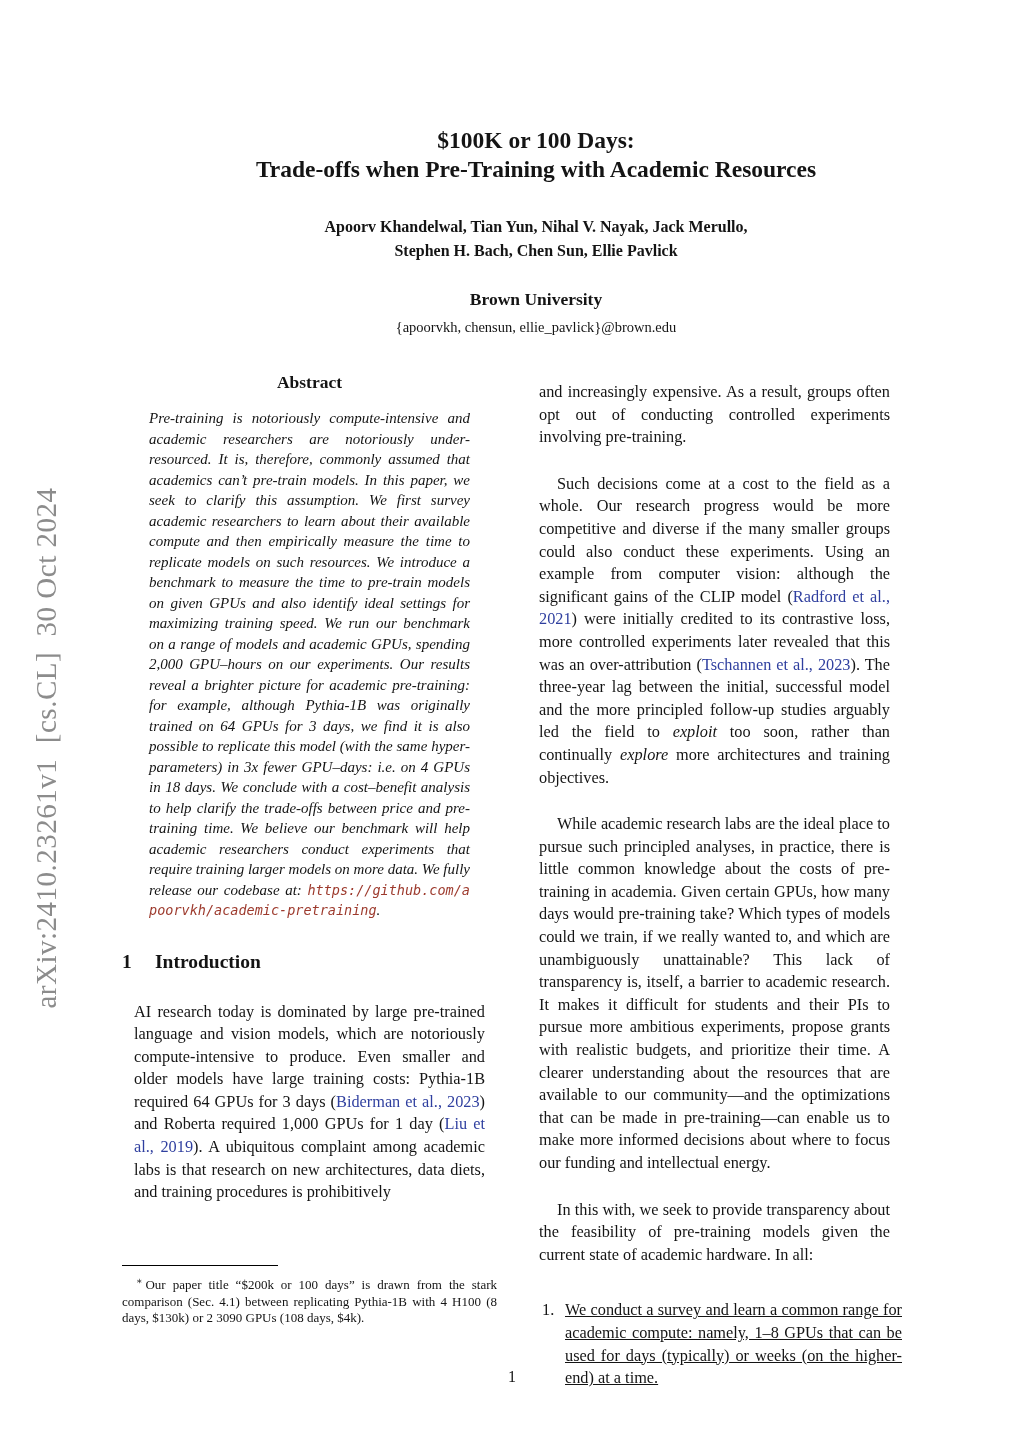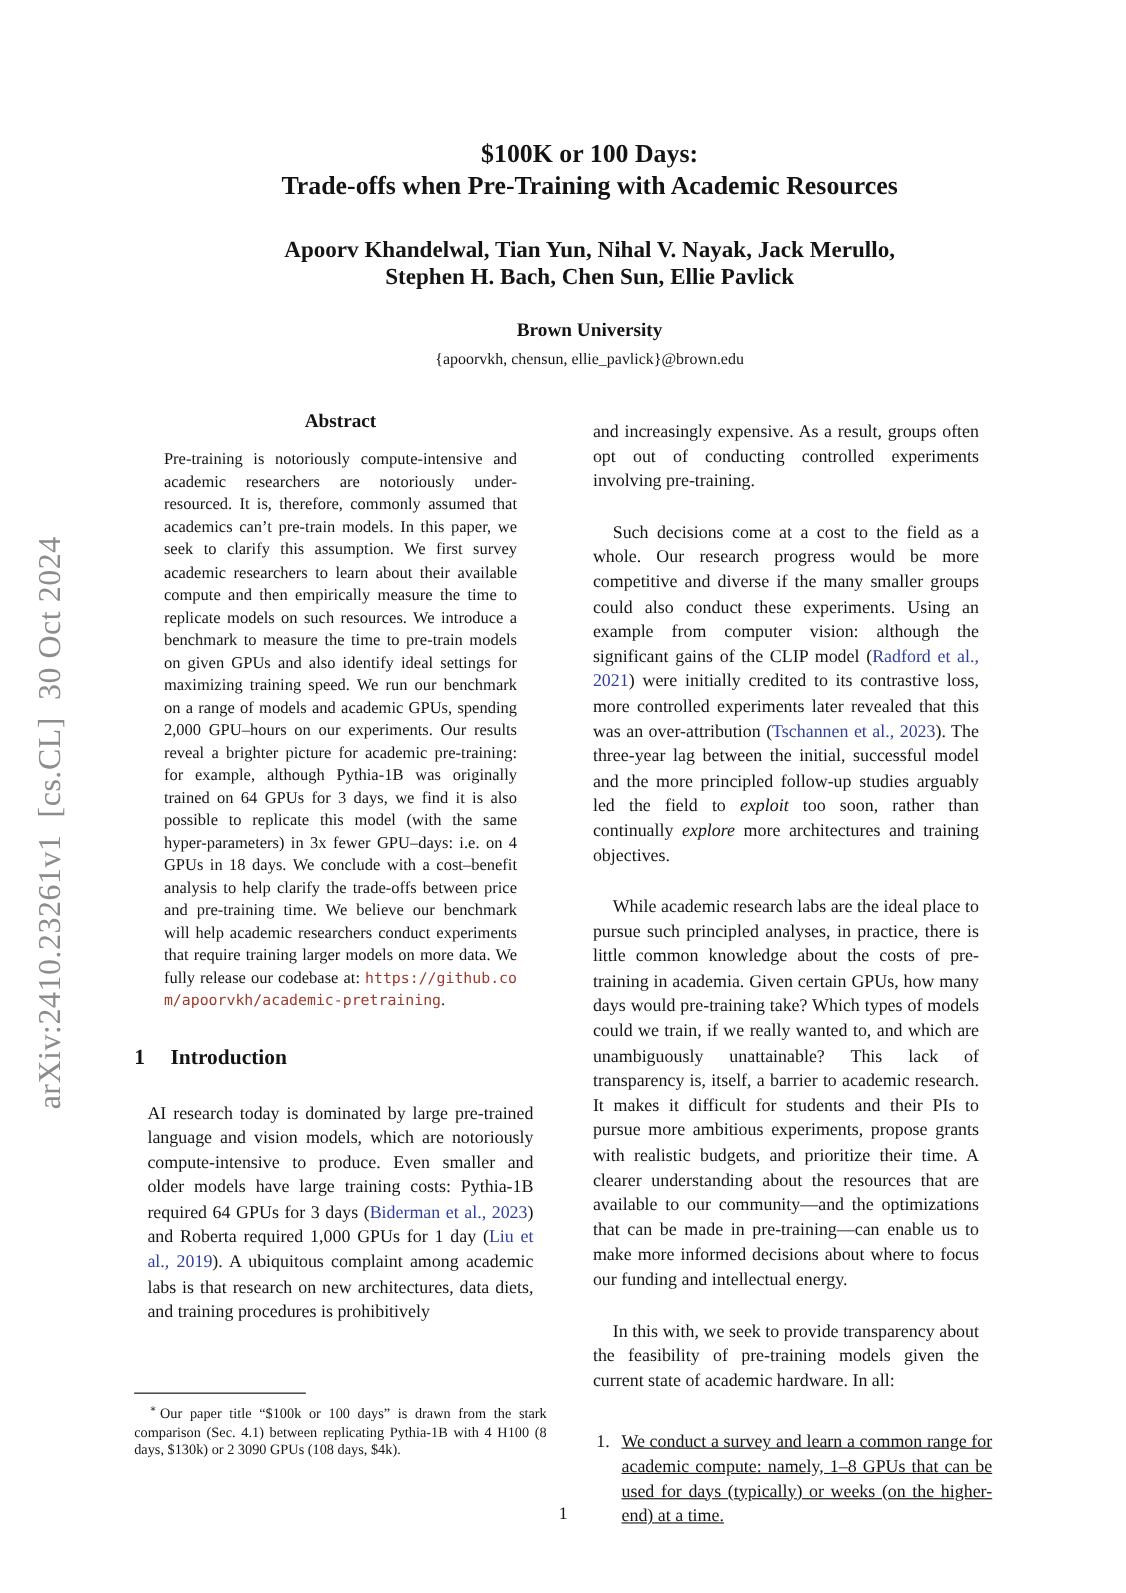--- a/index.html
+++ b/index.html
@@ -20,21 +20,21 @@
     top: 748px;
     transform: translate(-50%, -50%) rotate(-90deg);
     white-space: pre;
     font-size: 29px;
     letter-spacing: 0.5px;
     color: var(--color-watermark, #8c8c8c);
   }
   .header { padding-top: 126px; text-align: center; padding-left: 48px; }
   .title { margin: 0; font-size: 23.5px; line-height: 29px; font-weight: bold; }
   .title-line { display: block; }
-  .authors { margin-top: 31px; font-weight: bold; font-size: 21px; line-height: 24px; }
+  .authors { margin-top: 31px; font-weight: bold; font-size: 16px; line-height: 24px; }
   .authors-line { display: block; }
   .affiliation { margin-top: 25px; font-size: 17.5px; line-height: 22px; font-weight: bold; }
   .emails { margin-top: 8px; font-size: 14.5px; line-height: 18px; }
 
   .columns {
     display: flex;
     gap: 30px;
     padding: 0 122px;
     margin-top: 33px;
     height: 958px;
@@ -42,20 +42,21 @@
   }
   .col { width: 375px; display: flex; flex-direction: column; }
 
   .abstract-heading { margin: 3px 0 15px; text-align: center; font-size: 17.5px; font-weight: bold; }
   .abstract-body {
     margin: 0 27px;
     font-size: 15px;
     line-height: 20.5px;
     text-align: justify;
     hyphens: auto;
+    font-style: italic;
   }
   .url-link {
     color: var(--color-url, #9d3a2d);
     font-family: "DejaVu Sans Mono", "Liberation Mono", monospace;
     font-size: 13.5px;
     text-decoration: none;
     word-break: break-all;
   }
   .cite { color: var(--color-cite, #2f3f9f); text-decoration: none; }
 
@@ -123,21 +124,21 @@
     <section class="col col-left">
       <h2 class="abstract-heading">Abstract</h2>
       <p class="abstract-body"><span>Pre-training is notoriously compute-intensive and academic researchers are notoriously under-resourced. It is, therefore, commonly assumed that academics can’t pre-train models. In this paper, we seek to clarify this assumption. We first survey academic researchers to learn about their available compute and then empirically measure the time to replicate models on such resources. We introduce a benchmark to measure the time to pre-train models on given GPUs and also identify ideal settings for maximizing training speed. We run our benchmark on a range of models and academic GPUs, spending 2,000 GPU–hours on our experiments. Our results reveal a brighter picture for academic pre-training: for example, although Pythia-1B was originally trained on 64 GPUs for 3 days, we find it is also possible to replicate this model (with the same hyper-parameters) in 3x fewer GPU–days: i.e. on 4 GPUs in 18 days. We conclude with a cost–benefit analysis to help clarify the trade-offs between price and pre-training time. We believe our benchmark will help academic researchers conduct experiments that require training larger models on more data. We fully release our codebase at: </span><a href="#" class="url-link">https://github.com/apoorvkh/academic-pretraining</a><span>.</span></p>
 
       <h2 class="section-heading"><span class="sec-num">1</span><span>Introduction</span></h2>
 
       <p class="body-par noindent"><span>AI research today is dominated by large pre-trained language and vision models, which are notoriously compute-intensive to produce. Even smaller and older models have large training costs: Pythia-1B required 64 GPUs for 3 days (</span><a href="#" class="cite">Biderman et al., 2023</a><span>) and Roberta required 1,000 GPUs for 1 day (</span><a href="#" class="cite">Liu et al., 2019</a><span>). A ubiquitous complaint among academic labs is that research on new architectures, data diets, and training procedures is prohibitively</span></p>
 
       <div class="footnote">
         <div class="footnote-rule"></div>
-        <p class="footnote-text"><sup>∗</sup><span>Our paper title “$100k or 100 days” is drawn from the stark comparison (Sec. 4.1) between replicating Pythia-1B with 4 H100 (8 days, $130k) or 2 3090 GPUs (108 days, $4k).</span></p>
+        <p class="footnote-text"><sup>∗</sup><span>Our paper title “$200k or 100 days” is drawn from the stark comparison (Sec. 4.1) between replicating Pythia-1B with 4 H100 (8 days, $130k) or 2 3090 GPUs (108 days, $4k).</span></p>
       </div>
     </section>
 
     <section class="col col-right">
       <p class="body-par noindent">and increasingly expensive. As a result, groups often opt out of conducting controlled experiments involving pre-training.</p>
 
       <p class="body-par"><span>Such decisions come at a cost to the field as a whole. Our research progress would be more competitive and diverse if the many smaller groups could also conduct these experiments. Using an example from computer vision: although the significant gains of the CLIP model (</span><a href="#" class="cite">Radford et al., 2021</a><span>) were initially credited to its contrastive loss, more controlled experiments later revealed that this was an over-attribution (</span><a href="#" class="cite">Tschannen et al., 2023</a><span>). The three-year lag between the initial, successful model and the more principled follow-up studies arguably led the field to </span><em>exploit</em><span> too soon, rather than continually </span><em>explore</em><span> more architectures and training objectives.</span></p>
 
       <p class="body-par">While academic research labs are the ideal place to pursue such principled analyses, in practice, there is little common knowledge about the costs of pre-training in academia. Given certain GPUs, how many days would pre-training take? Which types of models could we train, if we really wanted to, and which are unambiguously unattainable? This lack of transparency is, itself, a barrier to academic research. It makes it difficult for students and their PIs to pursue more ambitious experiments, propose grants with realistic budgets, and prioritize their time. A clearer understanding about the resources that are available to our community—and the optimizations that can be made in pre-training—can enable us to make more informed decisions about where to focus our funding and intellectual energy.</p>
 

